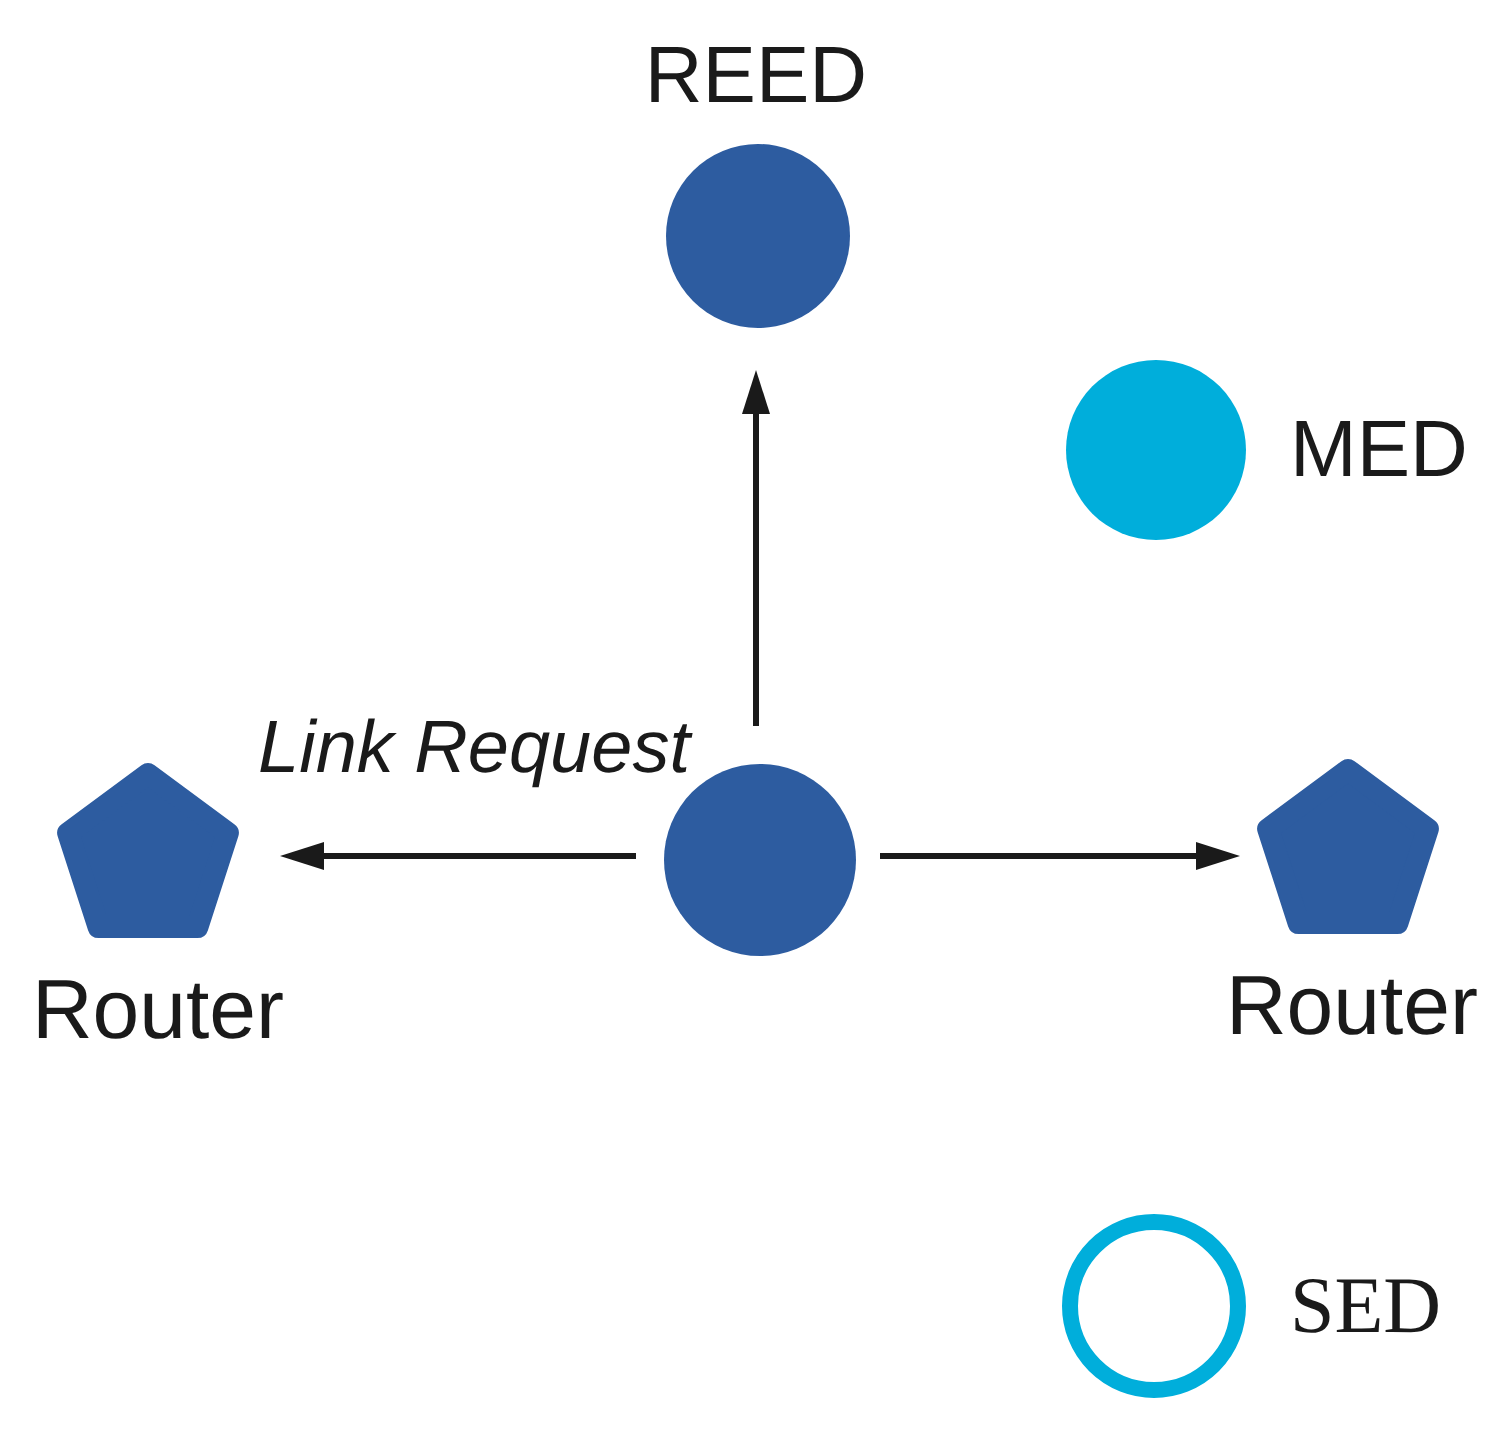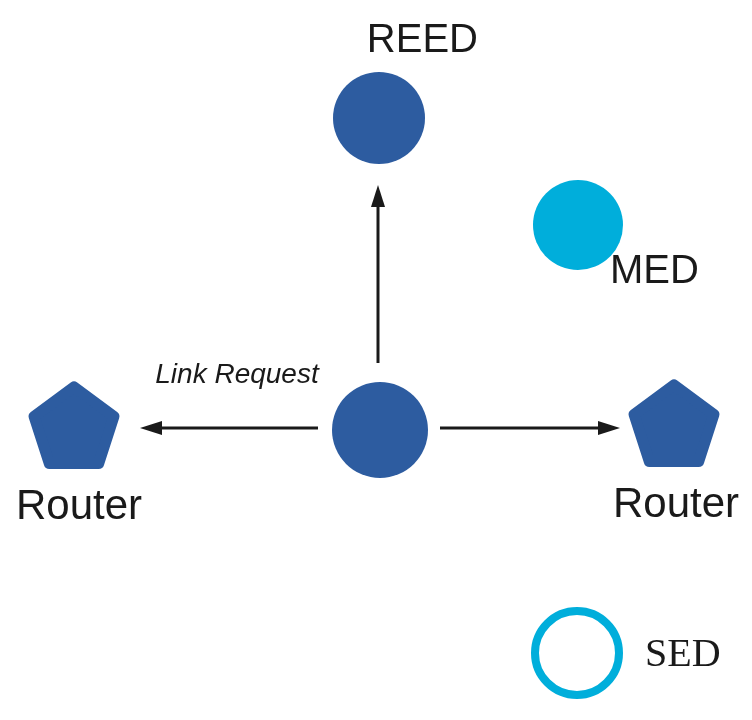--- a/index.html
+++ b/index.html
@@ -34,21 +34,21 @@
   .label.router {
     font-size: 42px;
   }
   .annotation {
     position: absolute;
     left: 107px;
     top: 360px;
     width: 260px;
     text-align: center;
     color: #1a1a1a;
-    font-size: 28px;
+    font-size: 37px;
     line-height: 27px;
     font-style: italic;
   }
 </style>
 </head>
 <body>
 
 <div class="canvas">
 
   <svg width="752" height="720" viewBox="0 0 752 720">
@@ -74,23 +74,23 @@
       <line x1="318" y1="428" x2="160" y2="428" stroke-width="3" stroke="#1a1a1a"></line>
       <polygon points="140,428 162,421 162,435" fill="#1a1a1a"></polygon>
     </g>
 
     <g>
       <line x1="440" y1="428" x2="600" y2="428" stroke-width="3" stroke="#1a1a1a"></line>
       <polygon points="620,428 598,421 598,435" fill="#1a1a1a"></polygon>
     </g>
   </svg>
 
-  <div class="label centered" style="left:278px; top:16px;text-align:right;">REED</div>
+  <div class="label centered" style="left:278px; top:16px;">REED</div>
 
-  <div class="label" style="left:610px; top:203px;margin-top:44px;">MED</div>
+  <div class="label" style="left:645px; top:203px;">MED</div>
 
   <div class="label centered router" style="left:-21px; top:483px;">Router</div>
 
   <div class="label centered router" style="left:576px; top:481px;">Router</div>
 
   <div class="label" style="left:645px; top:631px;font-family:Liberation Serif, serif;">SED</div>
 
   <div class="annotation">
     <div>Link Request</div>
   </div>

